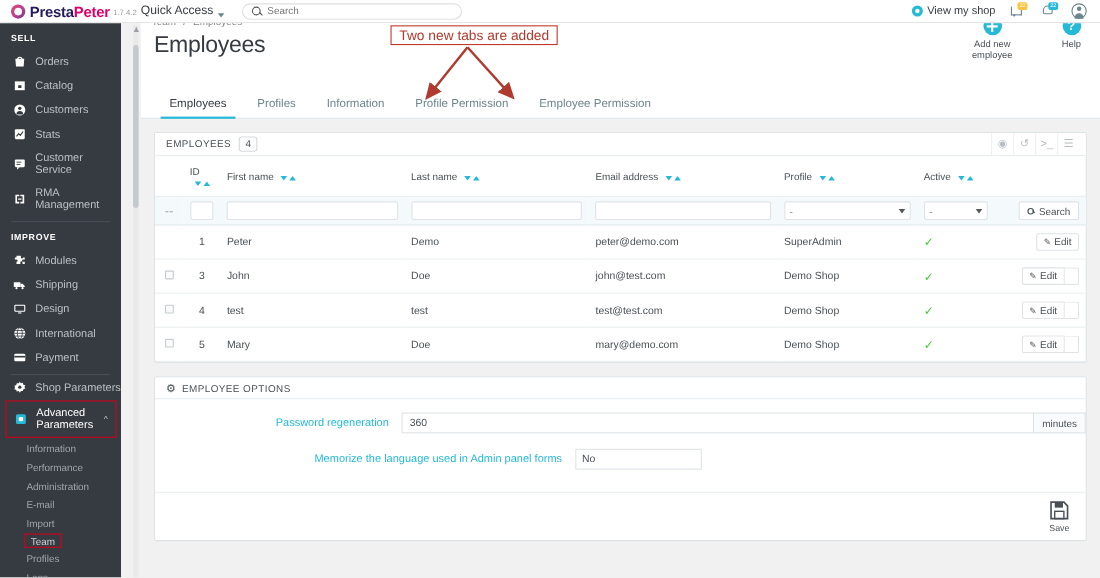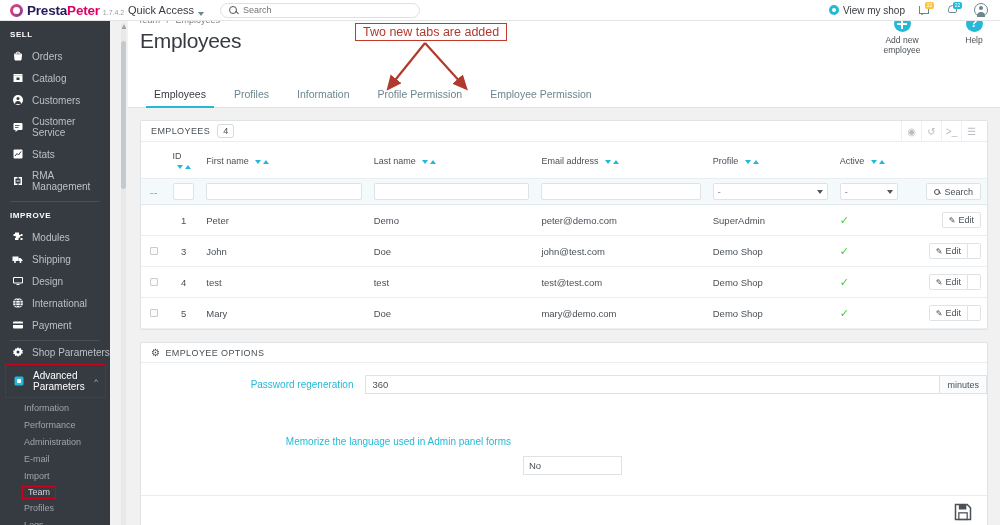--- a/index.html
+++ b/index.html
@@ -219,22 +219,22 @@
   .inp-group { display:flex; }
   .opt-input {
     width:575px; height:19px; border:1px solid #dfe3e6; background:#fff; font-size:9.5px;
     color:#4a5056; padding:0 6px; outline:none; font-family:"Liberation Sans",sans-serif;
   }
   .inp-addon {
     height:19px; border:1px solid #dfe3e6; border-left:0; background:#fafbfc;
     font-size:9px; color:#4a5056; display:flex; align-items:center; padding:0 7px;
   }
   .opt-select {
-    width:99px; height:19px; border:1px solid #dfe3e6; background:#fff; font-size:9.5px;
-    color:#4a5056; padding:0 5px; display:flex; align-items:center; justify-content:space-between; cursor:pointer;margin-top:48px;
+    width:115px; height:19px; border:1px solid #dfe3e6; background:#fff; font-size:9.5px;
+    color:#4a5056; padding:0 5px; display:flex; align-items:center; justify-content:space-between; cursor:pointer;
   }
   .opt-foot { border-top:1px solid #e9edf0; height:44px; display:flex; align-items:center; justify-content:flex-end; padding-right:14px; }
   .save-btn { text-align:center; cursor:pointer; }
   .save-btn svg { display:block; margin:0 auto; }
   .save-btn span { font-size:8px; color:#4a5056; }
 
   
   .anno-box {
     position:absolute; left:355px; top:23px; border:1.8px solid #c0392b; background:#fff;
     padding:1px 7px; font-size:12.5px; color:#b03a2e; z-index:40; white-space:nowrap;
@@ -303,33 +303,33 @@
   <div class="sb-item">
     <svg class="sb-ico" viewBox="0 0 24 24">
         <circle cx="12" cy="12" r="10" fill="#fff"></circle>
         <circle cx="12" cy="9" r="3" fill="#363a41"></circle>
         <path d="M6 20a6 6 0 0 1 12 0z" fill="#363a41"></path>
       </svg>
     <span>Customers</span>
   </div>
   <div class="sb-item">
     <svg class="sb-ico" viewBox="0 0 24 24">
+        <rect x="3" y="3" width="18" height="18" rx="2" fill="#fff"></rect>
+        <path d="M6 16l4-5 3 3 5-7" stroke="#363a41" stroke-width="2" fill="none"></path>
+      </svg>
+    <span>Stats</span>
+  </div>
+  <div class="sb-item">
+    <svg class="sb-ico" viewBox="0 0 24 24">
         <rect x="3" y="4" width="18" height="14" rx="2" fill="#fff"></rect>
         <path d="M7 18l0 4 5-4z" fill="#fff"></path>
         <rect x="6" y="8" width="9" height="1.6" fill="#363a41"></rect>
         <rect x="6" y="12" width="7" height="1.6" fill="#363a41"></rect>
       </svg>
     <span>Customer Service</span>
-  </div>
-  <div class="sb-item">
-    <svg class="sb-ico" viewBox="0 0 24 24">
-        <rect x="3" y="3" width="18" height="18" rx="2" fill="#fff"></rect>
-        <path d="M6 16l4-5 3 3 5-7" stroke="#363a41" stroke-width="2" fill="none"></path>
-      </svg>
-    <span>Stats</span>
   </div>
   <div class="sb-item">
     <svg class="sb-ico" viewBox="0 0 24 24">
         <path d="M4 4h7v3H7v10h4v3H4z" fill="#fff"></path>
         <path d="M20 4h-7v3h4v10h-4v3h7z" fill="#fff"></path>
         <path d="M9 11h6v2H9z" fill="#fff"></path>
       </svg>
     <span>RMA Management</span>
   </div>
 

